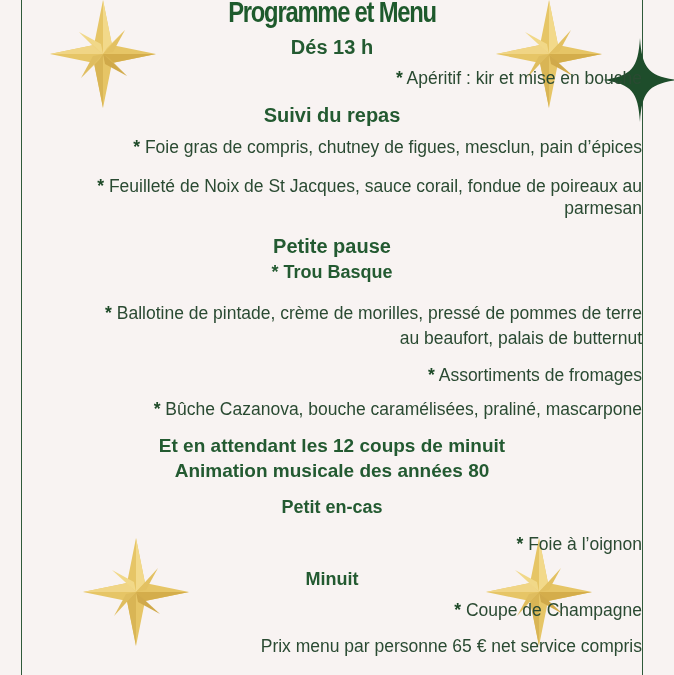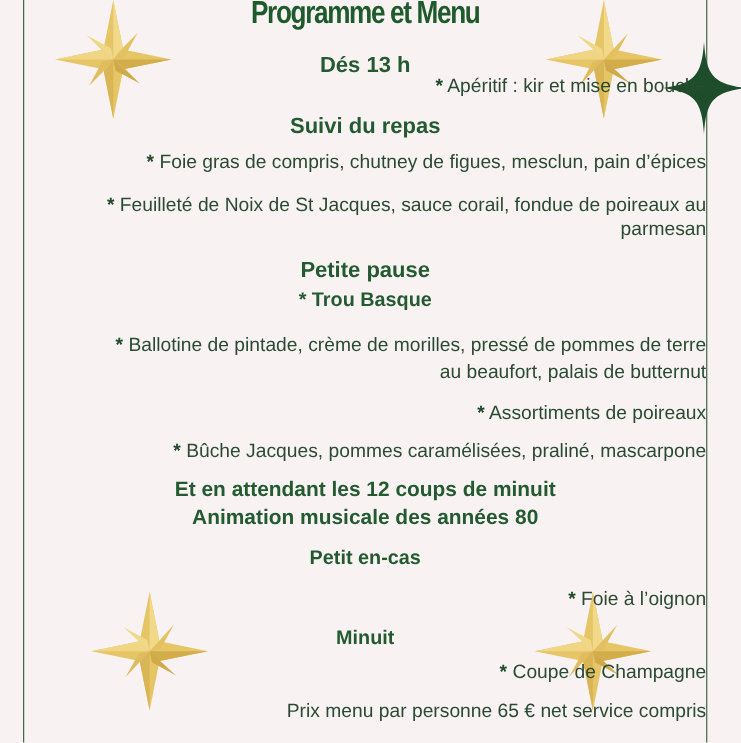--- a/index.html
+++ b/index.html
@@ -89,36 +89,36 @@
     <polygon points="0,0 -24,-22 -2,-10" fill="#f1d888"></polygon>
   </g>
 </svg>
 
 <svg class="sparkle" style="left:603px;top:38px" width="74" height="84" viewBox="-37 -42 74 84">
   <path d="M0,-42 C2,-12 8,-4 37,0 C8,4 2,12 0,42 C-2,12 -8,4 -37,0 C-8,-4 -2,-12 0,-42 Z" fill="#1e4d2b"></path>
 </svg>
 
 <div class="content">
   <div class="line title" style="top:-4px">Programme et Menu</div>
-  <div class="line h h20" style="top:48px">Dés 13 h</div>
+  <div class="line h h20" style="top:36px">Dés 13 h</div>
 
   <div class="line item" style="top:68px"><b>*</b> <span>Apéritif : kir et mise en bouche</span></div>
 
   <div class="line h h20" style="top:104px">Suivi du repas</div>
   <div class="line item" style="top:137px"><b>*</b> <span>Foie gras de compris, chutney de figues, mesclun, pain d’épices</span></div>
   <div class="line item" style="top:176px"><b>*</b> <span>Feuilleté de Noix de St Jacques, sauce corail, fondue de poireaux au</span></div>
   <div class="line item" style="top:198px">parmesan</div>
 
   <div class="line h h20" style="top:235px">Petite pause</div>
   <div class="line h h22" style="top:262px">* Trou Basque</div>
 
   <div class="line item" style="top:303px"><b>*</b> <span>Ballotine de pintade, crème de morilles, pressé de pommes de terre</span></div>
   <div class="line item" style="top:328px">au beaufort, palais de butternut</div>
-  <div class="line item" style="top:365px"><b>*</b> <span>Assortiments de poireaux</span></div>
-  <div class="line item" style="top:399px"><b>*</b> <span>Bûche Jacques, pommes caramélisées, praliné, mascarpone</span></div>
+  <div class="line item" style="top:365px"><b>*</b> <span>Assortiments de fromages</span></div>
+  <div class="line item" style="top:399px"><b>*</b> <span>Bûche Cazanova, bouche caramélisées, praliné, mascarpone</span></div>
 
   <div class="line h h17" style="top:435px">Et en attendant les 12 coups de minuit</div>
   <div class="line h h17" style="top:460px">Animation musicale des années 80</div>
 
   <div class="line h h22" style="top:497px">Petit en-cas</div>
   <div class="line item" style="top:534px"><b>*</b> <span>Foie à l’oignon</span></div>
 
   <div class="line h h22" style="top:569px">Minuit</div>
   <div class="line item" style="top:600px"><b>*</b> <span>Coupe de Champagne</span></div>
 

